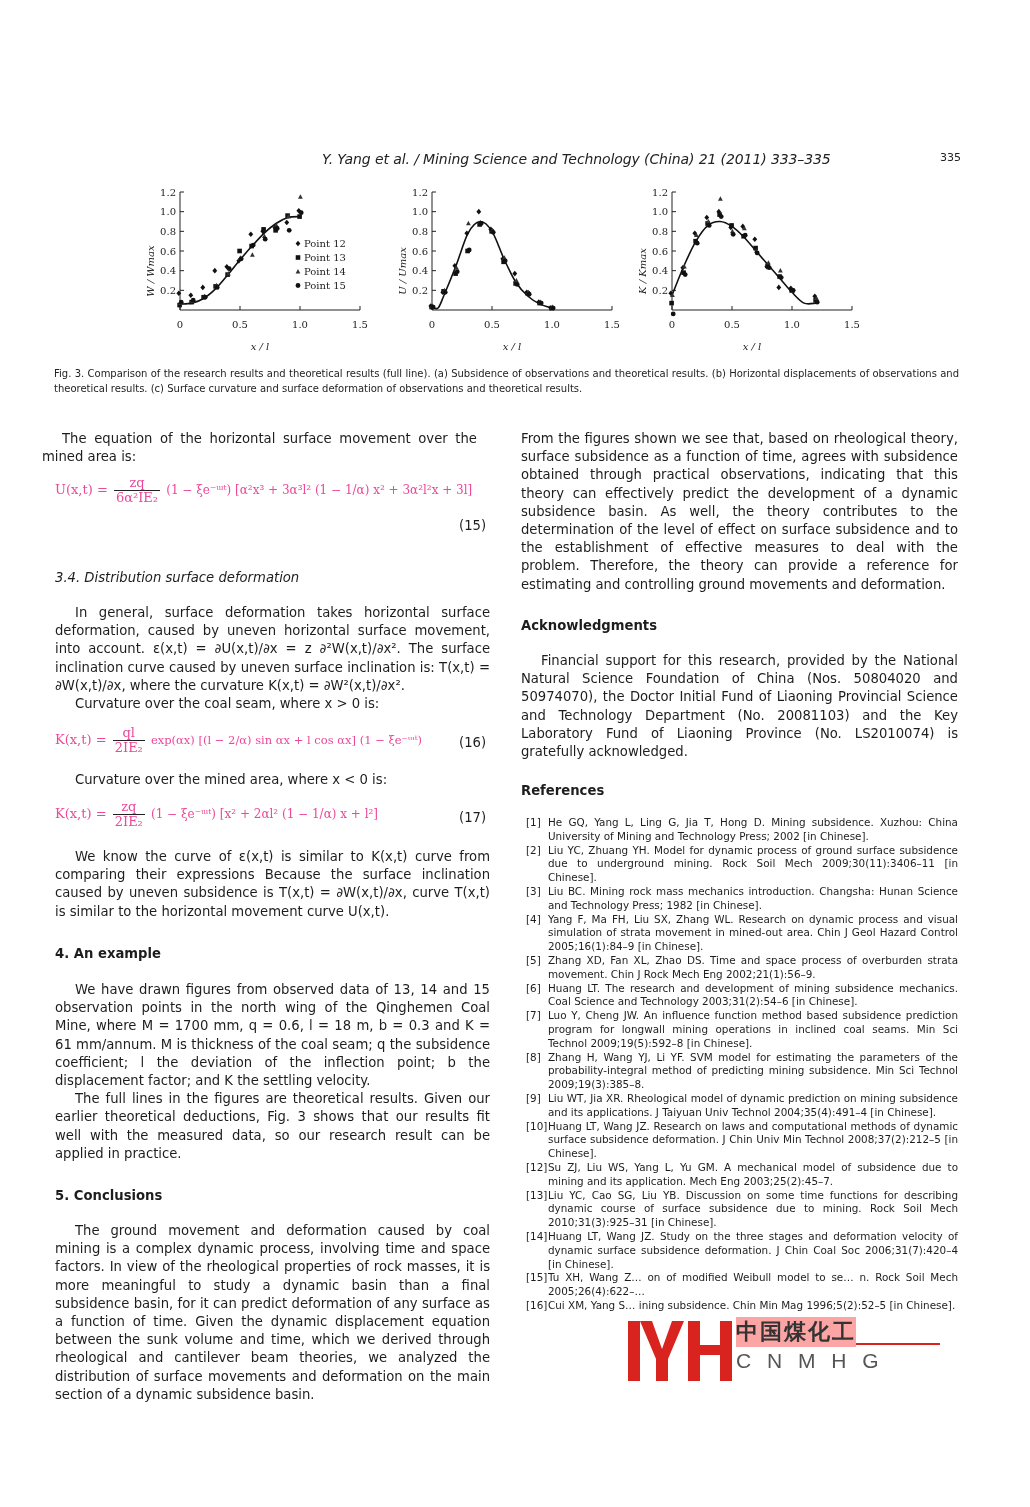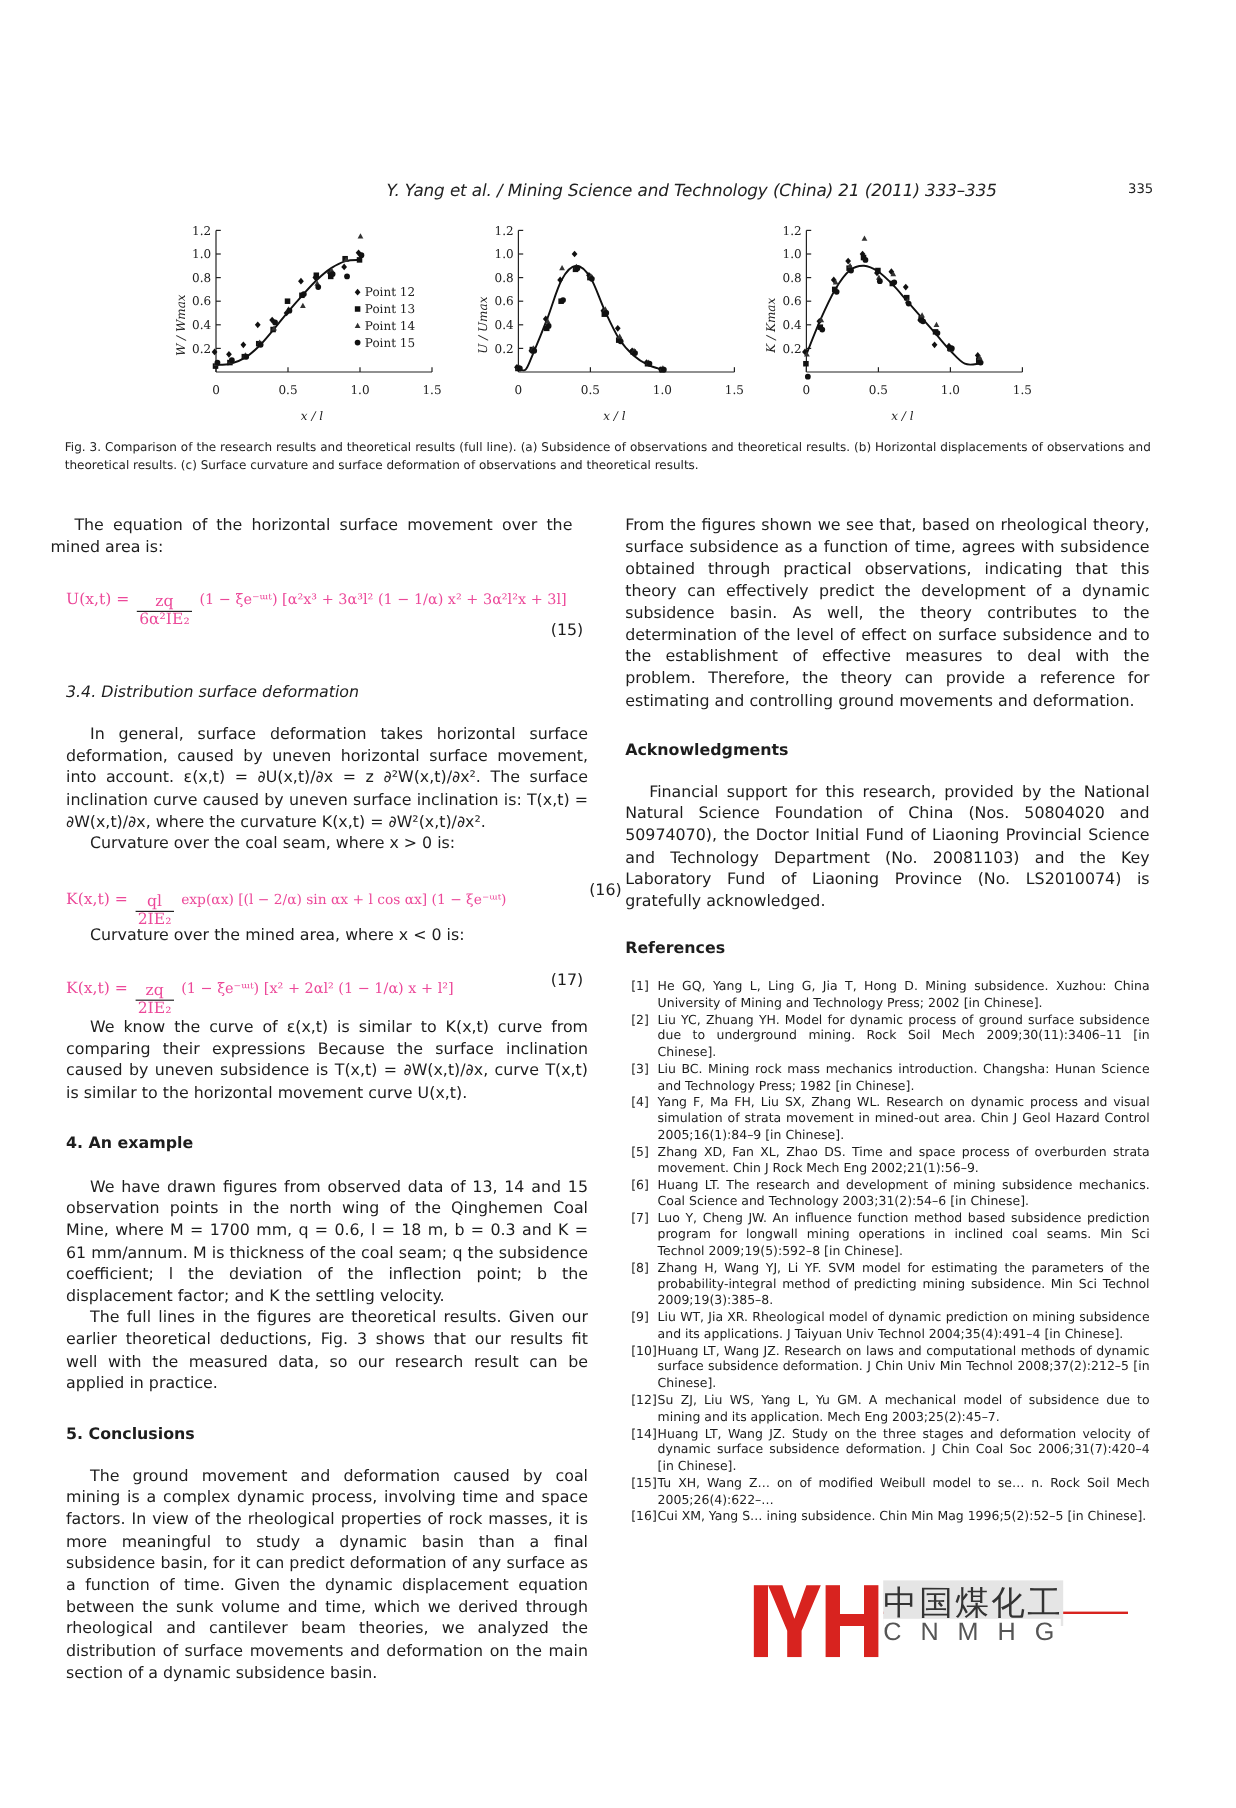--- a/index.html
+++ b/index.html
@@ -16,21 +16,21 @@
   .caption { left: 54px; top: 366px; width: 905px; font-size: 10px; line-height: 15px; color: #222; text-align: justify; }
   .caption b { font-weight: normal; }
   .col { position: absolute; font-size: 13.2px; line-height: 18.2px; text-align: justify; color: #1d1d1d; }
   .col p { margin: 0; text-indent: 20px; }
   .col p.noind { text-indent: 0; }
   .h-sec { font-weight: bold; font-size: 13.2px; }
   .h-sub { font-style: italic; font-size: 13.2px; }
   .eq { position: absolute; font-family: "DejaVu Serif", serif; font-size: 13px; white-space: nowrap; color: #ec4899; }
   .eqnum { position: absolute; font-size: 13.2px; color: #1d1d1d; }
   .frac { display: inline-block; vertical-align: middle; text-align: center; margin: 0 2px; }
-  .frac .n { display: block; border-bottom: 1px solid #222; padding: 0 2px; line-height: 14px; margin-top: 19px; }
+  .frac .n { display: block; border-bottom: 1px solid #222; padding: 0 2px; line-height: 14px; }
   .frac .d { display: block; padding: 0 2px; line-height: 14px; }
   .refs { position: absolute; left: 526px; width: 432px; font-size: 10.4px; line-height: 13.8px; color: #1d1d1d; text-align: justify; }
   .ref { display: flex; }
   .ref .num { width: 22px; flex: none; }
   .ref .txt { flex: 1; }
   .watermark { left: 628px; top: 1315px; width: 340px; height: 66px; }
 </style>
 </head>
 <body>
 
@@ -283,21 +283,21 @@
 <div class="col" style="left:55px; top:604px; width:435px;">
   <p>In general, surface deformation takes horizontal surface deformation, caused by uneven horizontal surface movement, into account. ε(x,t) = ∂U(x,t)/∂x = z ∂²W(x,t)/∂x². The surface inclination curve caused by uneven surface inclination is: T(x,t) = ∂W(x,t)/∂x, where the curvature K(x,t) = ∂W²(x,t)/∂x².</p>
   <p>Curvature over the coal seam, where x &gt; 0 is:</p>
 </div>
 
 <div class="eq" style="left:55px; top:726px;">
   <span>K(x,t) =</span>
   <span class="frac"><span class="n">ql</span><span class="d">2IE₂</span></span>
   <span style="font-size:11.5px;">exp(αx) [(l − 2/α) sin αx + l cos αx] (1 − ξe⁻ᵚᵗ)</span>
 </div>
-<div class="eqnum" style="left:459px; top:735px;margin-left:32px;">(16)</div>
+<div class="eqnum" style="left:459px; top:735px;">(16)</div>
 
 <div class="col" style="left:55px; top:771px; width:435px;">
   <p>Curvature over the mined area, where x &lt; 0 is:</p>
 </div>
 
 <div class="eq" style="left:55px; top:800px;">
   <span>K(x,t) =</span>
   <span class="frac"><span class="n">zq</span><span class="d">2IE₂</span></span>
   <span style="font-size:12px;">(1 − ξe⁻ᵚᵗ) [x² + 2αl² (1 − 1/α) x + l²]</span>
 </div>
@@ -368,20 +368,24 @@
       <span class="num">[9]</span>
       <span class="txt">Liu WT, Jia XR. Rheological model of dynamic prediction on mining subsidence and its applications. J Taiyuan Univ Technol 2004;35(4):491–4 [in Chinese].</span>
     </div>
     <div class="ref">
       <span class="num">[10]</span>
       <span class="txt">Huang LT, Wang JZ. Research on laws and computational methods of dynamic surface subsidence deformation. J Chin Univ Min Technol 2008;37(2):212–5 [in Chinese].</span>
     </div>
     <div class="ref">
       <span class="num">[12]</span>
       <span class="txt">Su ZJ, Liu WS, Yang L, Yu GM. A mechanical model of subsidence due to mining and its application. Mech Eng 2003;25(2):45–7.</span>
+    </div>
+    <div class="ref">
+      <span class="num">[13]</span>
+      <span class="txt">Liu YC, Cao SG, Liu YB. Discussion on some time functions for describing dynamic course of surface subsidence due to mining. Rock Soil Mech 2010;31(3):925–31 [in Chinese].</span>
     </div>
     <div class="ref">
       <span class="num">[14]</span>
       <span class="txt">Huang LT, Wang JZ. Study on the three stages and deformation velocity of dynamic surface subsidence deformation. J Chin Coal Soc 2006;31(7):420–4 [in Chinese].</span>
     </div>
     <div class="ref">
       <span class="num">[15]</span>
       <span class="txt">Tu XH, Wang Z… on of modified Weibull model to se… n. Rock Soil Mech 2005;26(4):622–…</span>
     </div>
     <div class="ref">
@@ -395,15 +399,15 @@
     <rect x="0" y="0" width="340" height="66" fill="#ffffff" opacity="0.0"></rect>
     <g fill="#d8231f">
       <rect x="0" y="6" width="12" height="60"></rect>
       <polygon points="12,6 24,6 34,34 44,6 56,6 40,44 40,66 28,66 28,44"></polygon>
       <rect x="60" y="6" width="12" height="60"></rect>
       <rect x="72" y="30" width="20" height="10"></rect>
       <rect x="92" y="6" width="12" height="60"></rect>
     </g>
     <rect x="108" y="28" width="204" height="2" fill="#d8231f"></rect>
   </svg>
-  <div class="abs" style="left:108px; top:2px; font-size:28px; color:#333; background:#e5e5e5; letter-spacing:2px;">中国煤化工</div>
+  <div class="abs" style="left:108px; top:2px; font-size:22px; color:#333; background:#fca5a5; letter-spacing:2px;font-weight:bold;">中国煤化工</div>
   <div class="abs" style="left:108px; top:34px; font-size:21px; color:#555; background:#fff; letter-spacing:5px; font-family:'Liberation Sans', sans-serif;">C N M H G</div>
 </div>
 
 </body></html>

